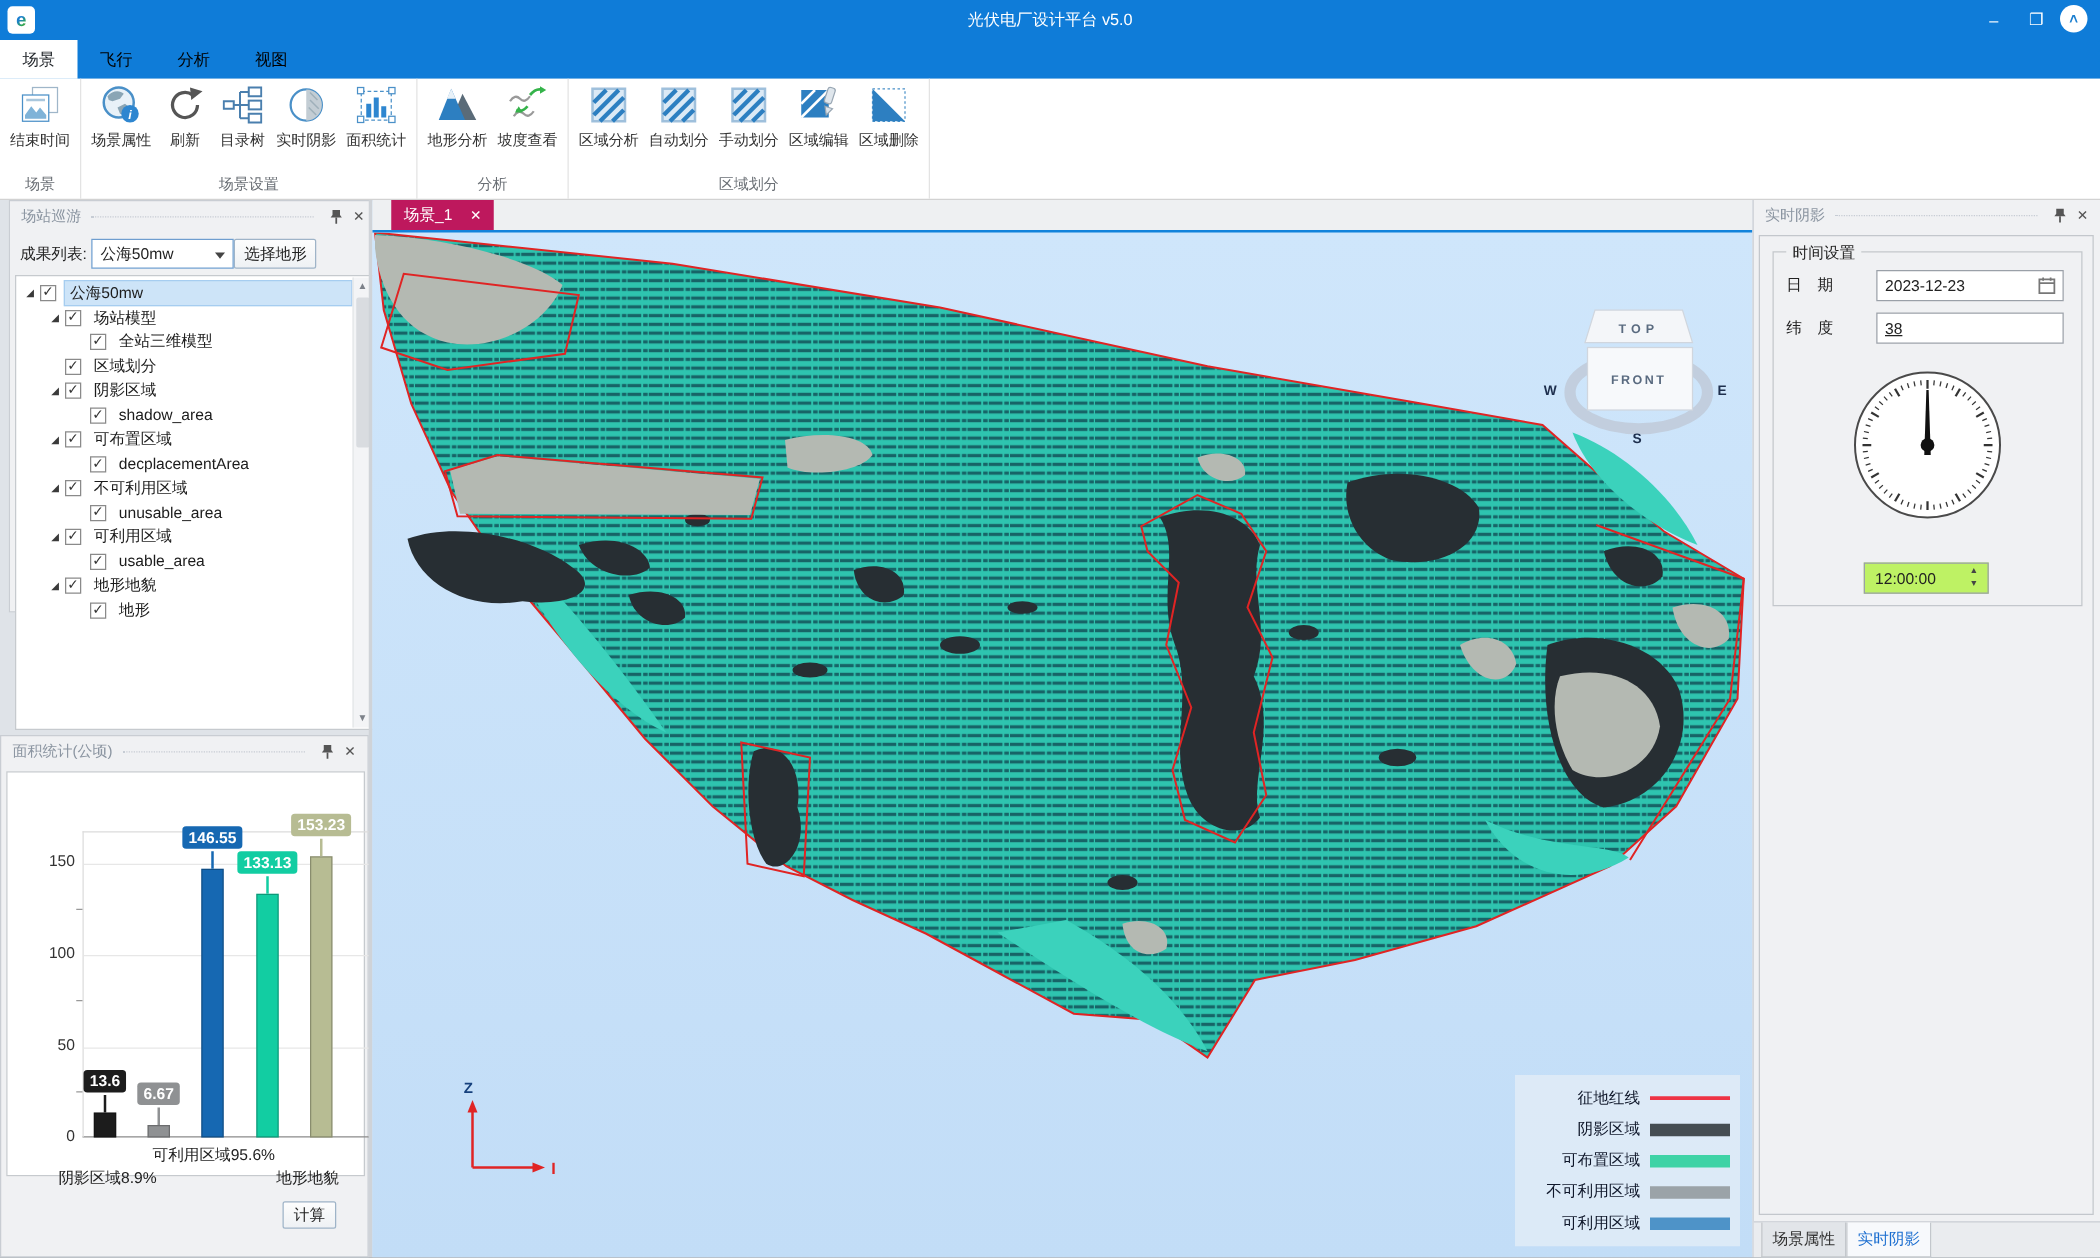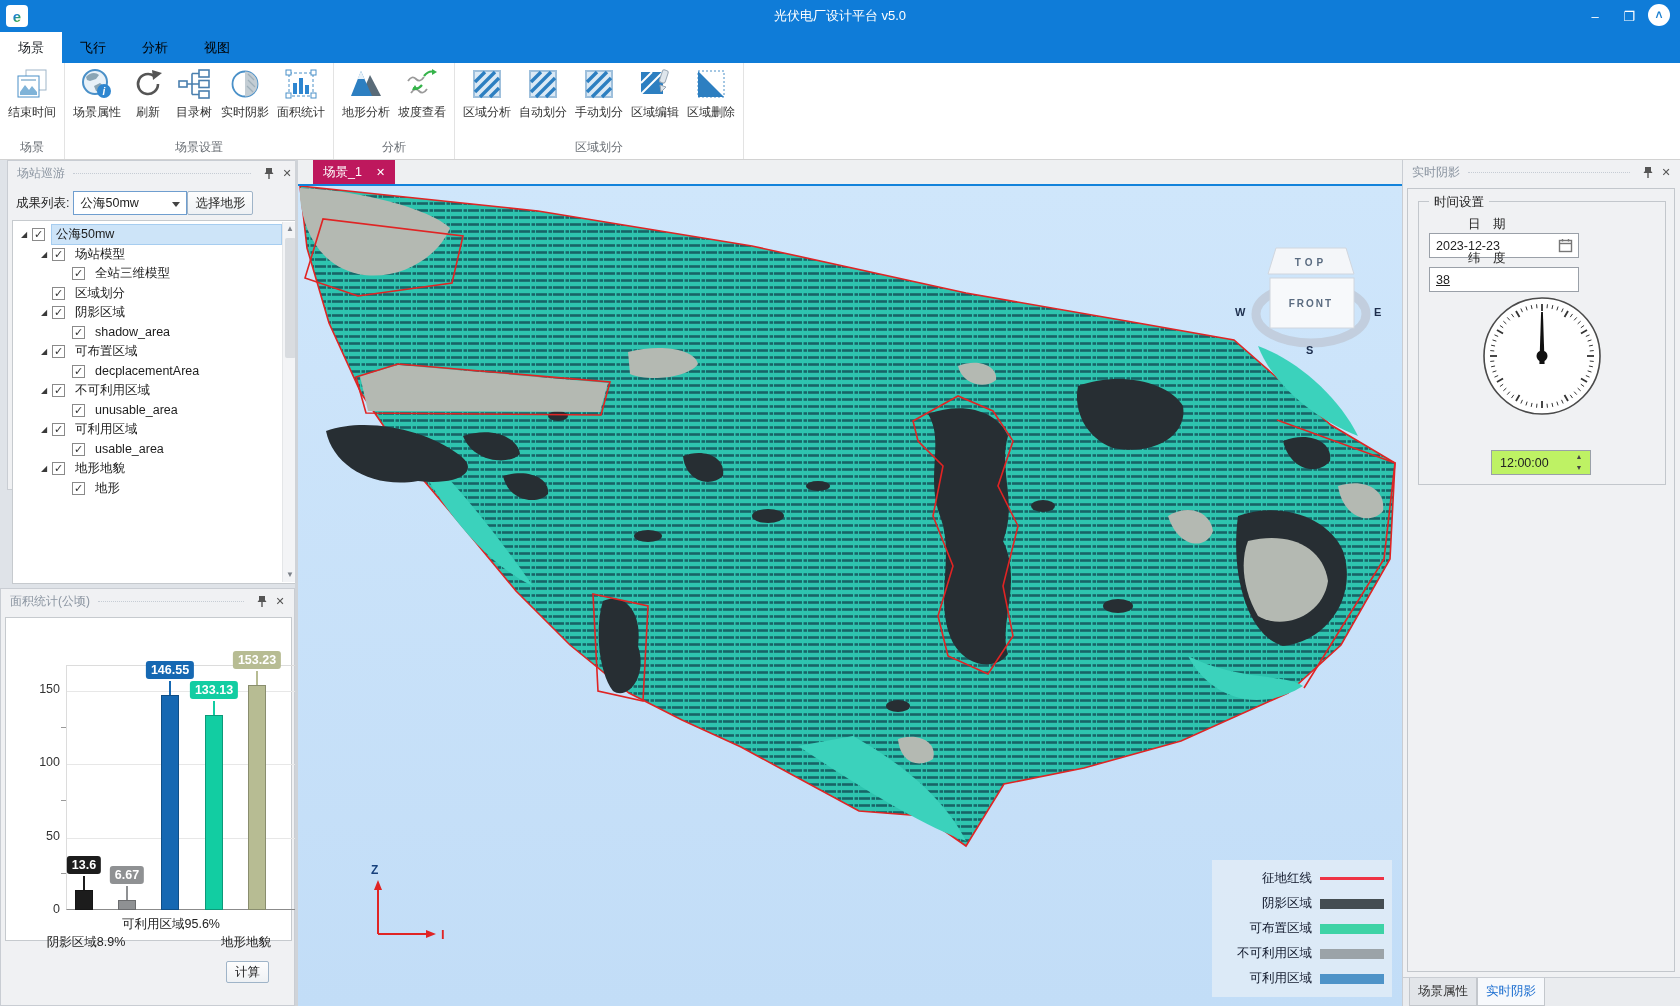--- a/index.html
+++ b/index.html
@@ -88,21 +88,21 @@
   .lrow{height:25px;display:flex;align-items:center;}
   .lrow .llab{width:100px;text-align:right;font-size:12.5px;color:#0f172a;margin-right:8px;}
   .lrow .lsw{width:64px;height:10px;}
   .lrow .lsw.line{height:3px;}
 
   
   .right-col{position:absolute;left:1402px;top:0;width:278px;height:846px;background:#f0f1f3;border-left:1px solid #c9cdd3;}
   .rp-content{position:absolute;left:4px;top:28px;width:268px;height:784px;border:1px solid #c3c7cc;background:#f0f1f3;}
   .groupbox{position:absolute;border:1px solid #c3c7cc;}
   .groupbox .gtitle{position:absolute;top:-8px;left:10px;background:#f0f1f3;padding:0 5px;font-size:12.5px;color:#222;}
-  .frow{position:absolute;display:flex;align-items:center;flex-direction:column;}
+  .frow{position:absolute;display:flex;align-items:center;}
   .frow .flabel{font-size:12.5px;color:#222;white-space:pre;}
   .field{background:#fff;border:1px solid #9aa0a8;height:25px;display:flex;align-items:center;padding:0 6px;font-size:12.5px;color:#222;position:relative;}
   .field .cal{position:absolute;right:5px;top:4px;}
   .spin{position:absolute;background:#bef264;border:1px solid #9aa0a8;display:flex;align-items:center;padding-left:8px;font-size:12.5px;color:#222;}
   .spin .arrows{position:absolute;right:4px;top:2px;bottom:2px;width:14px;display:flex;flex-direction:column;align-items:center;justify-content:space-between;color:#444;font-size:7px;line-height:8px;cursor:pointer;}
   .pbtn{position:absolute;height:23px;}
   .pbtn.disabled{background:#f3f3f3;border-color:#d4d4d4;color:#b3b3b3;cursor:default;}
   .rp-tabs{position:absolute;left:0;top:817px;width:100%;height:29px;display:flex;padding-left:6px;background:#eaecef;border-top:1px solid #c9cdd3;}
   .rp-tab{height:28px;padding:0 8px;display:flex;align-items:center;font-size:12.5px;color:#333;border:1px solid #c3c7cc;border-top:none;background:#e2e5e9;cursor:pointer;}
   .rp-tab.active{background:#f7f9fc;color:#1d6fd0;}

